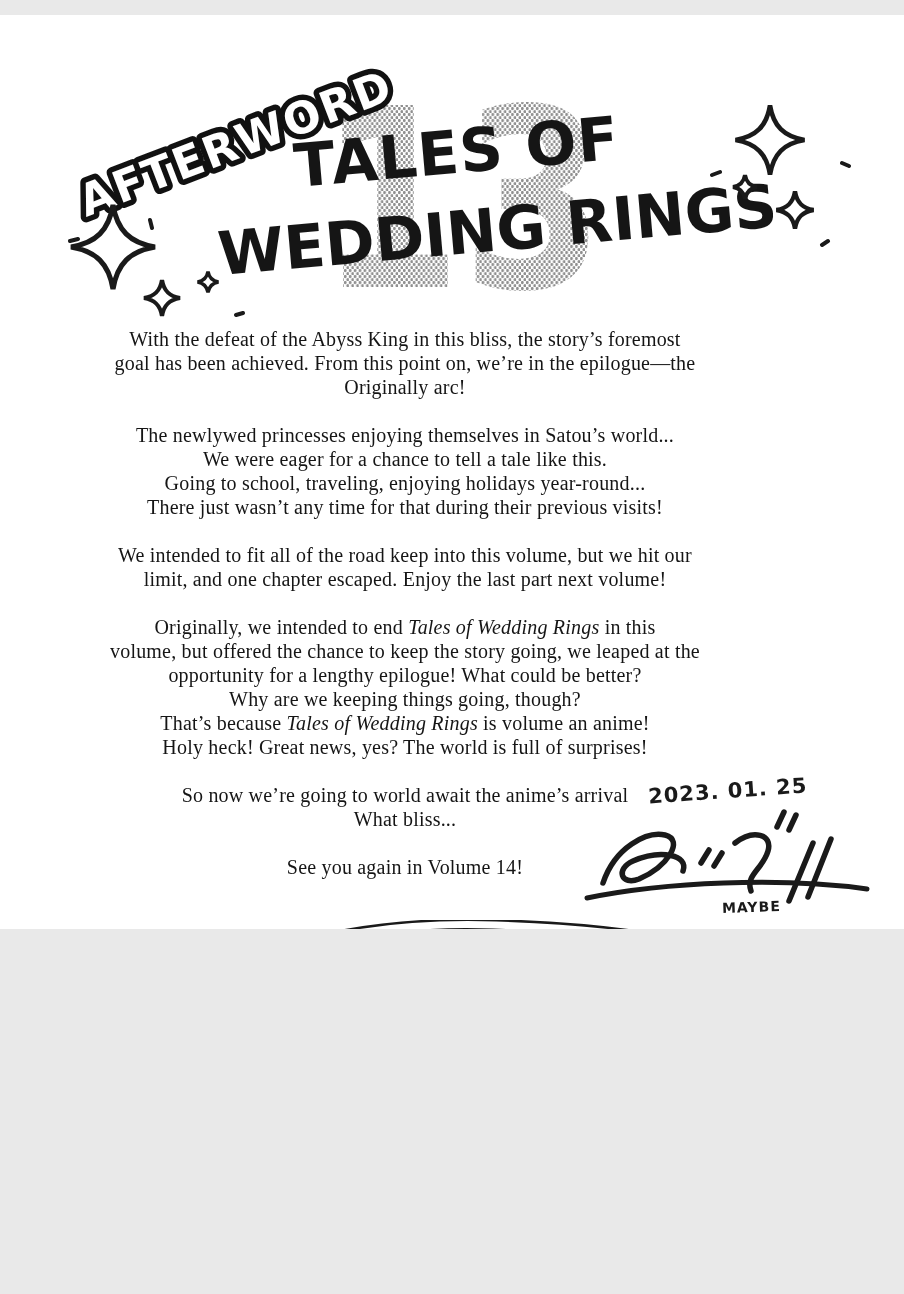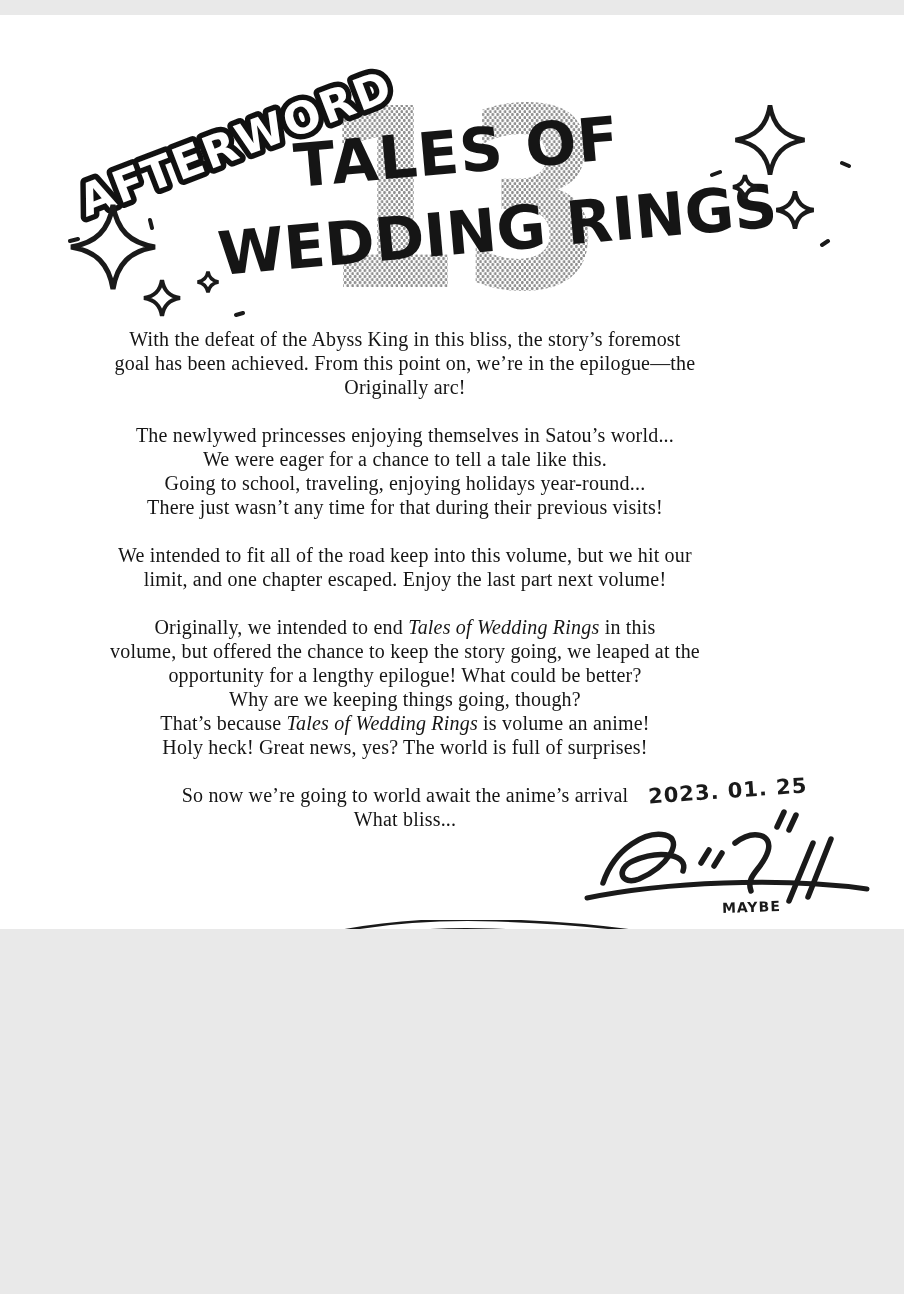--- a/index.html
+++ b/index.html
@@ -88,20 +88,23 @@
       <div class="line"><span>Originally, we intended to end </span><em class="wt">Tales of Wedding Rings</em><span> in this</span></div>
       <div class="line">volume, but offered the chance to keep the story going, we leaped at the</div>
       <div class="line">opportunity for a lengthy epilogue! What could be better?</div>
       <div class="line">Why are we keeping things going, though?</div>
       <div class="line"><span>That’s because </span><em class="wt">Tales of Wedding Rings</em><span> is volume an anime!</span></div>
       <div class="line">Holy heck! Great news, yes? The world is full of surprises!</div>
     </div>
     <div class="para">
       <div class="line">So now we’re going to world await the anime’s arrival</div>
       <div class="line">What bliss...</div>
+    </div>
+    <div class="para">
+      <div class="line">See you again in Volume 14!</div>
     </div>
   </div>
 
   <div class="date">2023. 01. 25</div>
 
   <svg class="sig-svg" width="300" height="105" viewBox="0 0 300 105">
     <g fill="none" stroke="#1a1a1a" stroke-width="5.5" stroke-linecap="round" stroke-linejoin="round">
       <path d="M28,78 C40,42 72,26 90,30 C110,35 92,62 64,74 C46,81 40,64 58,56 C86,44 114,50 108,66"></path>
       <path d="M126,58 l8,-13 M139,61 l8,-13"></path>
       <path d="M160,38 C178,24 198,29 193,46 C188,64 170,70 176,86"></path>

